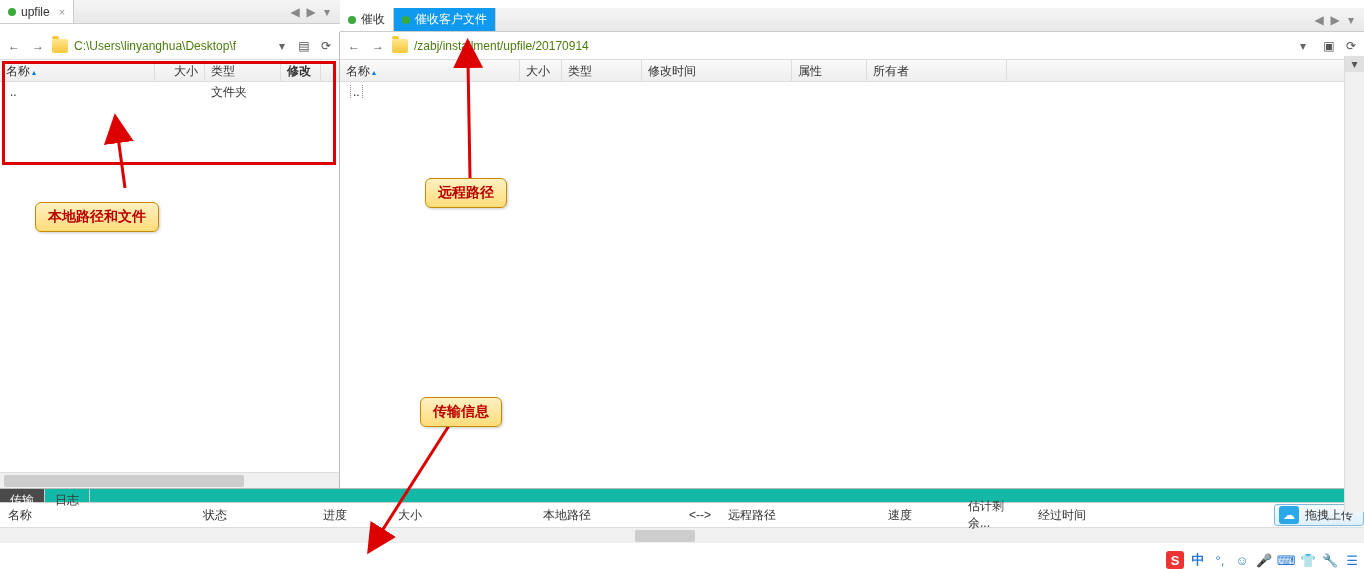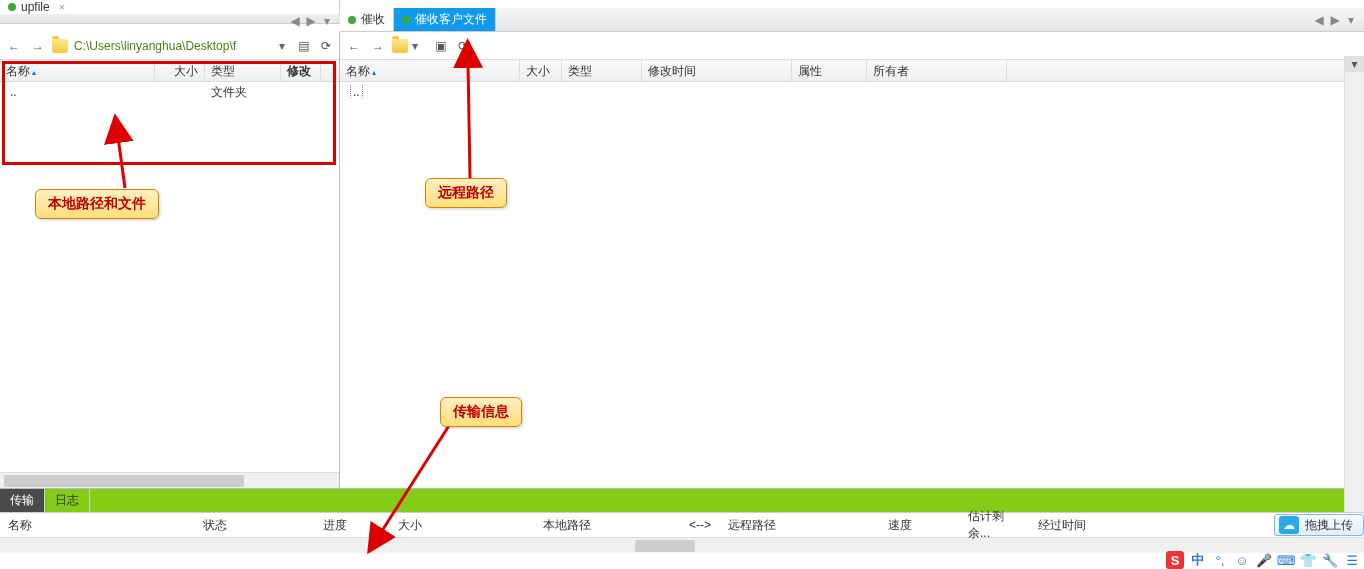--- a/index.html
+++ b/index.html
@@ -64,21 +64,21 @@
 .hscroll .thumb { width: 240px; height: 12px; background: #cdcdcd; border-radius: 2px; margin-left: 4px; }
 
 
 .callout { position: absolute; background: linear-gradient(#fff0c2,#ffdd7a); border: 1px solid #c88b00; border-radius: 6px; padding: 5px 12px; font-size: 14px; font-weight: bold; color: #b00; box-shadow: 1px 1px 3px rgba(0,0,0,.2); z-index: 20; }
 
 
 .arrow-svg { position: absolute; z-index: 18; pointer-events: none; }
 
 
 .bottom-panel { border-top: 1px solid #bbb; }
-.bottom-tabs { display: flex; height: 24px; background: #84cc16; border-bottom: 1px solid #ccc; }
+.bottom-tabs { display: flex; height: 14px; background: #14b8a6; border-bottom: 1px solid #ccc; }
 .bottom-tab { padding: 3px 10px; border-right: 1px solid #ccc; cursor: pointer; }
 .bottom-tab.active { background: #4a4a4a; color: #fff; }
 .transfer-header { display: flex; height: 24px; align-items: center; font-size: 12px; color: #333; }
 .transfer-header .tcol { padding: 0 8px; }
 .transfer-header .tcol.name { width: 195px; }
 .transfer-header .tcol.status { width: 100px; }
 .transfer-header .tcol.progress { width: 75px; margin-left: 20px; }
 .transfer-header .tcol.size { width: 145px; }
 .transfer-header .tcol.lpath { width: 145px; }
 .transfer-header .tcol.arrow { width: 40px; text-align: center; }
@@ -99,21 +99,21 @@
 
 
 .tray { position: absolute; bottom: 0; right: 4px; height: 18px; display: flex; align-items: center; gap: 6px; z-index: 30; }
 .tray .ti { width: 16px; height: 16px; display: flex; align-items: center; justify-content: center; font-size: 13px; }
 .sogou { width: 18px; height: 18px; background: #e33; border-radius: 3px; color: #fff; font-weight: bold; font-size: 13px; display: flex; align-items: center; justify-content: center; }
 </style>
 </head>
 <body>
 
 <div style="display:flex;">
-  <div class="top-tabs" style="width:340px;flex-direction:column;">
+  <div class="top-tabs" style="width:340px;">
     <div class="tab active">
       <span class="dot" style="background:#3aaa3a"></span>
       <span>upfile</span>
       <span class="close">×</span>
     </div>
     <div class="nav-arrows">
       <span>◀</span>
       <span>▶</span>
       <span>▾</span>
     </div>
@@ -165,20 +165,21 @@
     <div class="hscroll">
         <div class="thumb"></div>
       </div>
   </div>
 
   <div class="pane-right">
     <div class="path-bar">
       <div class="nav-btn">←</div>
       <div class="nav-btn">→</div>
       <div class="folder-icon"></div>
+      <input class="path-input" value="/zabj/installment/upfile/20170914" style="">
       <div class="dropdown-caret" style="margin-right:4px;">▾</div>
       <div class="tool-icon">▣</div>
       <div class="tool-icon">⟳</div>
     </div>
     <div class="list-header">
       <div class="col rcol-name"><span>名称</span><span class="sort-caret">▴</span></div>
       <div class="col rcol-size">大小</div>
       <div class="col rcol-type">类型</div>
       <div class="col rcol-mtime">修改时间</div>
       <div class="col rcol-attr">属性</div>
@@ -219,23 +220,23 @@
     <div class="upload-btn">
       <span class="cloud">☁</span>
       <span>拖拽上传</span>
     </div>
   </div>
   <div class="very-bottom">
       <div class="thumb2"></div>
     </div>
 </div>
 
-<div class="callout" style="left:35px; top:189px;">本地路径和文件</div>
+<div class="callout" style="left:35px; top:202px;">本地路径和文件</div>
 <div class="callout" style="left:425px; top:178px;">远程路径</div>
-<div class="callout" style="left:440px; top:397px;">传输信息</div>
+<div class="callout" style="left:420px; top:397px;">传输信息</div>
 
 <svg class="arrow-svg" style="left:0;top:0;" width="1364" height="569">
   <defs>
     <marker id="ah" markerWidth="12" markerHeight="12" refX="2" refY="5" orient="auto">
       <path d="M0,0 L0,10 L10,5 z" fill="#d00"></path>
     </marker>
   </defs>
   <line x1="125" y1="188" x2="118" y2="137" stroke="#d00" stroke-width="3" marker-end="url(#ah)"></line>
   <line x1="470" y1="178" x2="468" y2="62" stroke="#d00" stroke-width="3" marker-end="url(#ah)"></line>
   <line x1="450" y1="424" x2="380" y2="534" stroke="#d00" stroke-width="3" marker-end="url(#ah)"></line>

